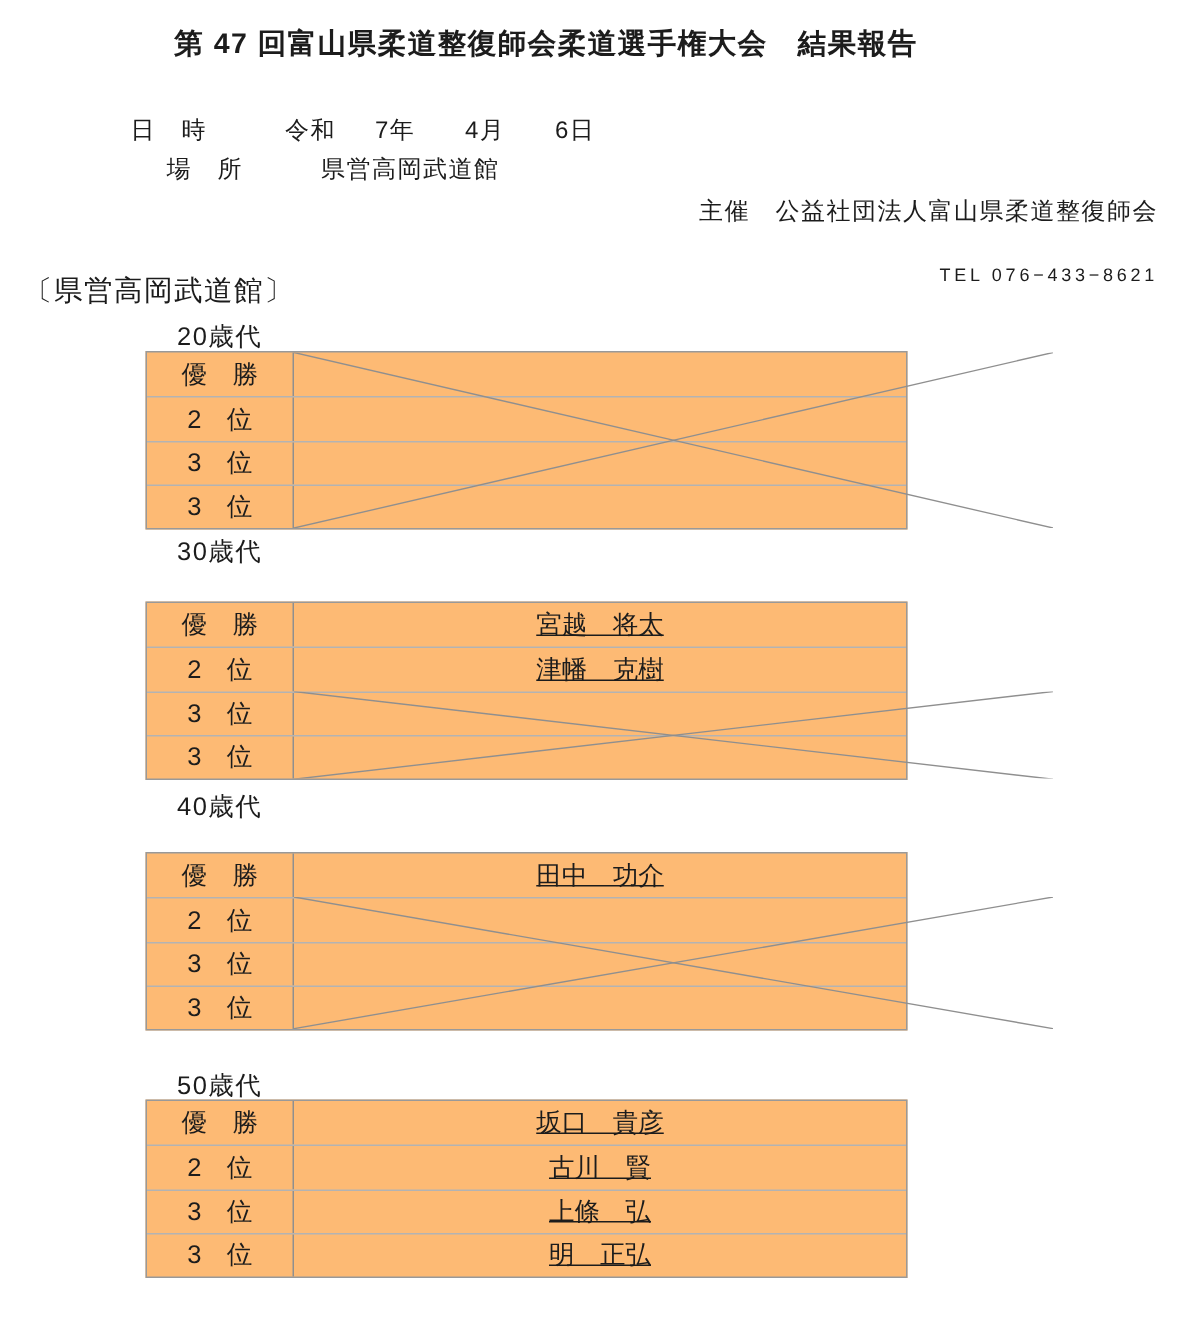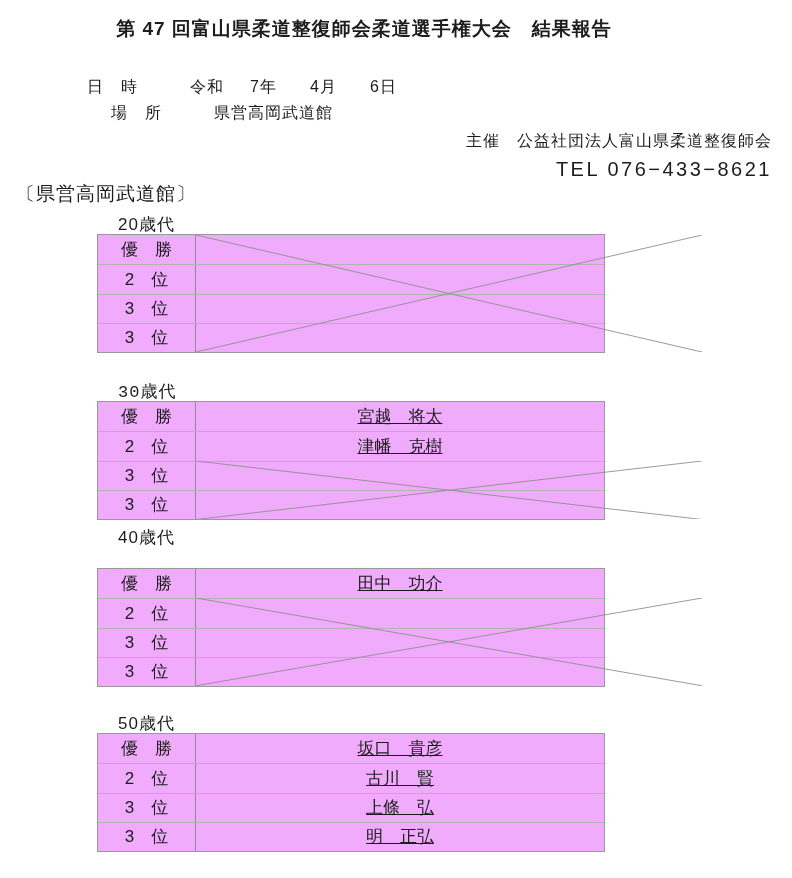--- a/index.html
+++ b/index.html
@@ -29,39 +29,39 @@
   .x-month { left: 310px; }
   .x-day   { left: 370px; }
   .x-value { left: 190px; }
 
   .org-block {
     position: absolute;
     top: 131px; right: 20px;
     text-align: right;
   }
   .org-line { font-size: 16px; letter-spacing: 1px; white-space: pre; }
-  .tel-line { font-size: 20px; letter-spacing: 2.5px; white-space: pre; margin-top: 6px; }
+  .tel-line { font-size: 12px; letter-spacing: 2.5px; white-space: pre; margin-top: 24px; }
 
   .section-heading {
     top: 181px; left: 16px;
     font-size: 19px; letter-spacing: 1px;
   }
 
   .age-label {
     left: 118px;
     font-size: 17px; letter-spacing: 1px;
   }
 
   .result-table {
     position: absolute;
     left: 97px; width: 508px; height: 119px;
     border: 1px solid #999999;
     display: grid;
     grid-template-rows: repeat(4, 1fr);
-    background: #f0abfc;
+    background: #fdba74;
   }
   .t-row {
     display: grid;
     grid-template-columns: 98px 1fr;
   }
   .t-row + .t-row { border-top: 1px solid #b3b3b3; }
   .rank-cell {
     border-right: 1px solid #8f8f8f;
     display: flex; align-items: center; justify-content: center;
     font-size: 17px; white-space: pre;
@@ -78,21 +78,21 @@
   .cross-full  { top: 0;   height: 100%; }
   .cross-3q    { top: 25%; height: 75%;  }
   .cross-half  { top: 50%; height: 50%;  }
   .cross-svg line {
     stroke: #8f8f8f; stroke-width: 0.9;
     vector-effect: non-scaling-stroke;
   }
 
   
   .lab-1 { top: 213px; }  .tab-1 { top: 234px; }
-  .lab-2 { top: 380px; font-family: Liberation Mono, monospace; }  .tab-2 { top: 401px; }
+  .lab-2 { top: 356px; }  .tab-2 { top: 401px; }
   .lab-3 { top: 526px; }  .tab-3 { top: 568px; }
   .lab-4 { top: 712px; }  .tab-4 { top: 733px; }
 </style>
 </head>
 <body>
 
 <div class="abs doc-title">第 47 回富山県柔道整復師会柔道選手権大会　結果報告</div>
 
 <div>
   <span class="abs info-line l-date x-label">日　時</span>

